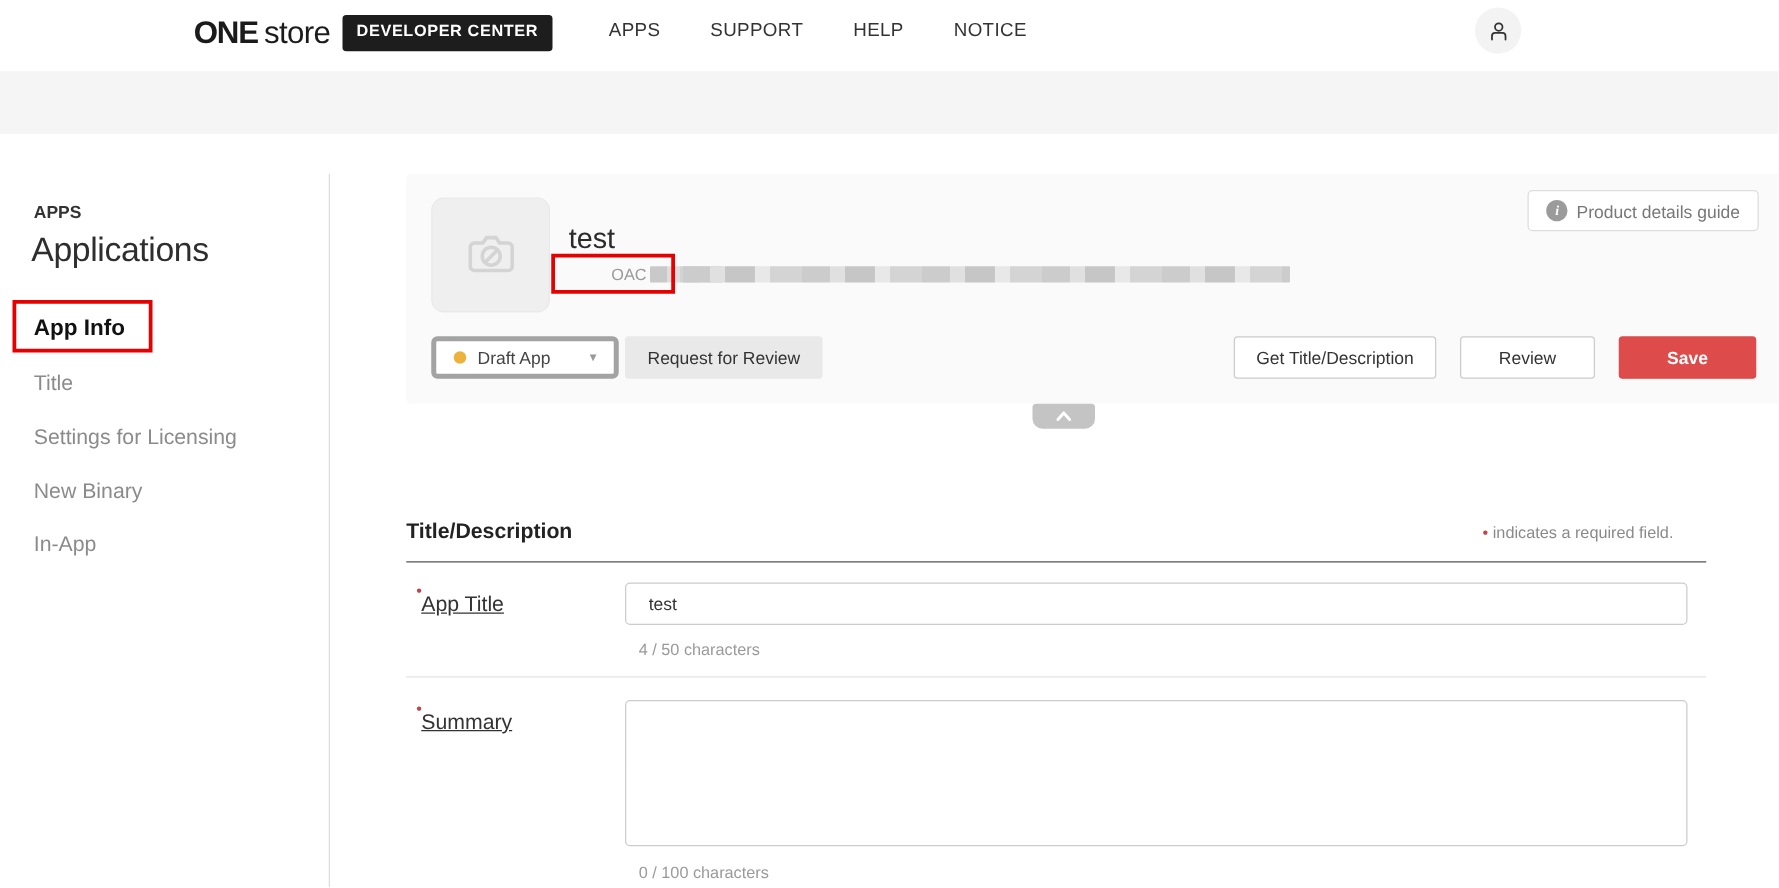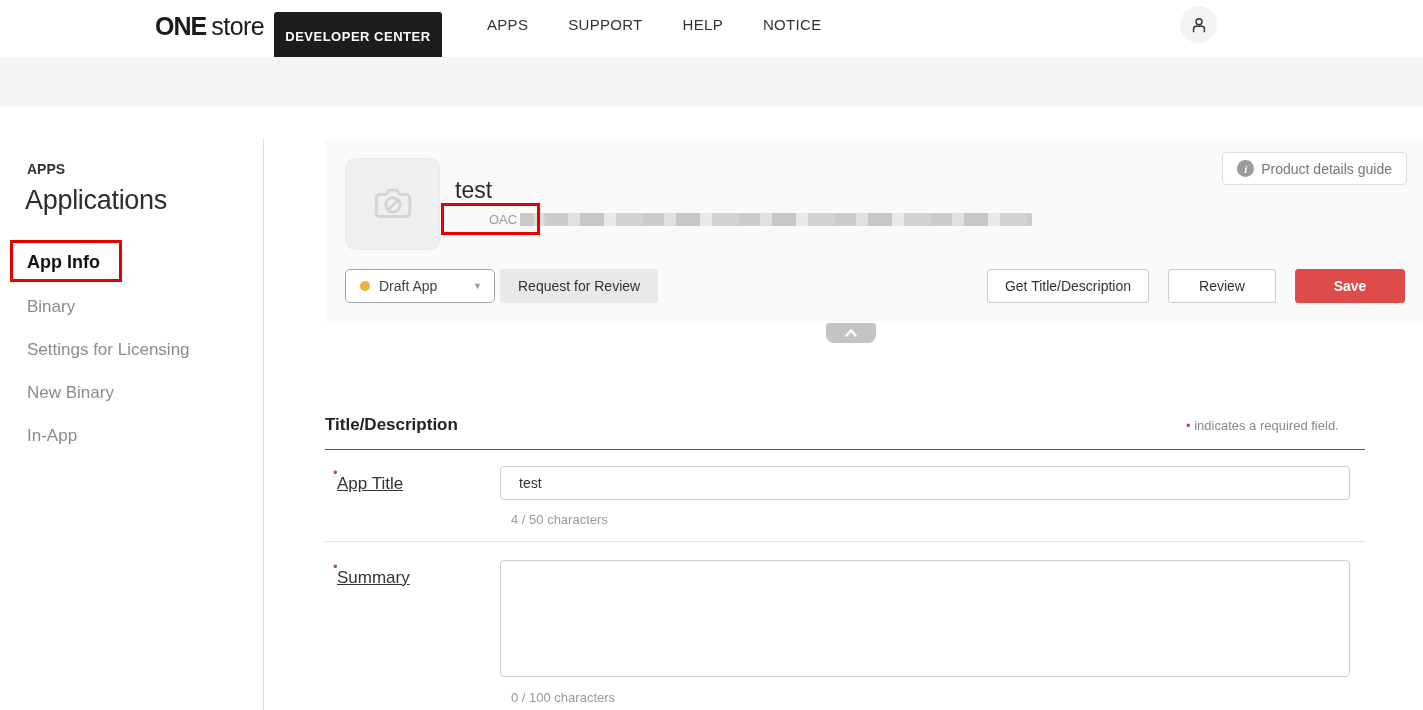--- a/index.html
+++ b/index.html
@@ -8,21 +8,21 @@
     position:relative; width:1423px; height:710px; overflow:hidden;
     background:#fff; font-family:"Liberation Sans", sans-serif; color:#2b2b2b;
   }
   
   .topbar { position:absolute; left:0; top:0; width:1423px; height:57px; background:#fff; }
   .logo { position:absolute; left:155px; top:12px; display:flex; }
   .logo-one { font-size:25px; font-weight:900; letter-spacing:-1px; color:#1b1b1b; }
   .logo-store { font-size:25px; font-weight:400; letter-spacing:-0.5px; color:#1b1b1b; margin-left:5px; }
   .logo-badge {
     margin-left:10px; background:#1d1d1d; color:#fff; font-size:13px; font-weight:700;
-    letter-spacing:0.5px; padding:17px 11px; border-radius:3px; white-space:nowrap;
+    letter-spacing:0.5px; padding:5px 11px; border-radius:3px; white-space:nowrap;
   }
   .topnav { position:absolute; left:487px; top:16px; display:flex; gap:40px; }
   .topnav span { font-size:15px; color:#333; letter-spacing:0.3px; cursor:pointer; }
   .avatar {
     position:absolute; left:1180px; top:6px; width:37px; height:37px; border-radius:50%;
     background:#f3f3f3; display:flex; align-items:center; justify-content:center; cursor:pointer;
   }
   
   .band { position:absolute; left:0; top:57px; width:1423px; height:50px; background:#f5f5f6; }
   
@@ -45,21 +45,21 @@
   .blur-chunk {
     display:inline-block; height:13px; margin-left:3px; border-radius:1px;
     background:repeating-linear-gradient(90deg,#c9c9c9 0 14px,#dedede 14px 24px,#d2d2d2 24px 40px,#e6e6e6 40px 48px);
   }
   .blur-main {
     position:absolute; left:221px; top:74px; width:486px; height:13px; border-radius:1px;
     background:repeating-linear-gradient(90deg,#cccccc 0 22px,#e0e0e0 22px 34px,#c6c6c6 34px 58px,#e8e8e8 58px 70px,#d4d4d4 70px 96px);
   }
   .status-row { position:absolute; left:20px; top:130px; display:flex; gap:5px; }
   .status-select {
-    width:150px; height:34px; background:#fff; border:1px solid #a3a3a3; border-radius:5px;
+    width:150px; height:34px; background:#fff; border:4px solid #a3a3a3; border-radius:5px;
     display:flex; align-items:center; padding:0 12px 0 14px; cursor:pointer;
   }
   .status-dot { width:10px; height:10px; border-radius:50%; background:#ecb23c; margin-right:9px; flex:0 0 auto; }
   .status-label { font-size:14px; color:#444; flex:1; }
   .caret { font-size:9px; color:#999; }
   .btn {
     height:34px; display:inline-flex; align-items:center; justify-content:center;
     font-size:14px; color:#333; border-radius:3px; cursor:pointer; white-space:nowrap;
     background:#fff; border:1px solid #ccc; padding:0 17px;
   }
@@ -120,21 +120,21 @@
       </svg>
     </div>
   </div>
 
   <div class="band"></div>
 
   <div>
     <div class="side-section">APPS</div>
     <div class="side-title">Applications</div>
     <div class="side-item active" style="top:252px">App Info</div>
-    <div class="side-item" style="top:297px">Binary</div>
+    <div class="side-item" style="top:297px">Title</div>
     <div class="side-item" style="top:340px">Settings for Licensing</div>
     <div class="side-item" style="top:383px">New Binary</div>
     <div class="side-item" style="top:426px">In-App</div>
     <div class="anno anno-appinfo"></div>
   </div>
   <div class="side-divider"></div>
 
   <div class="panel">
     <div class="app-icon">
       <svg width="46" height="46" viewBox="0 0 48 48">

